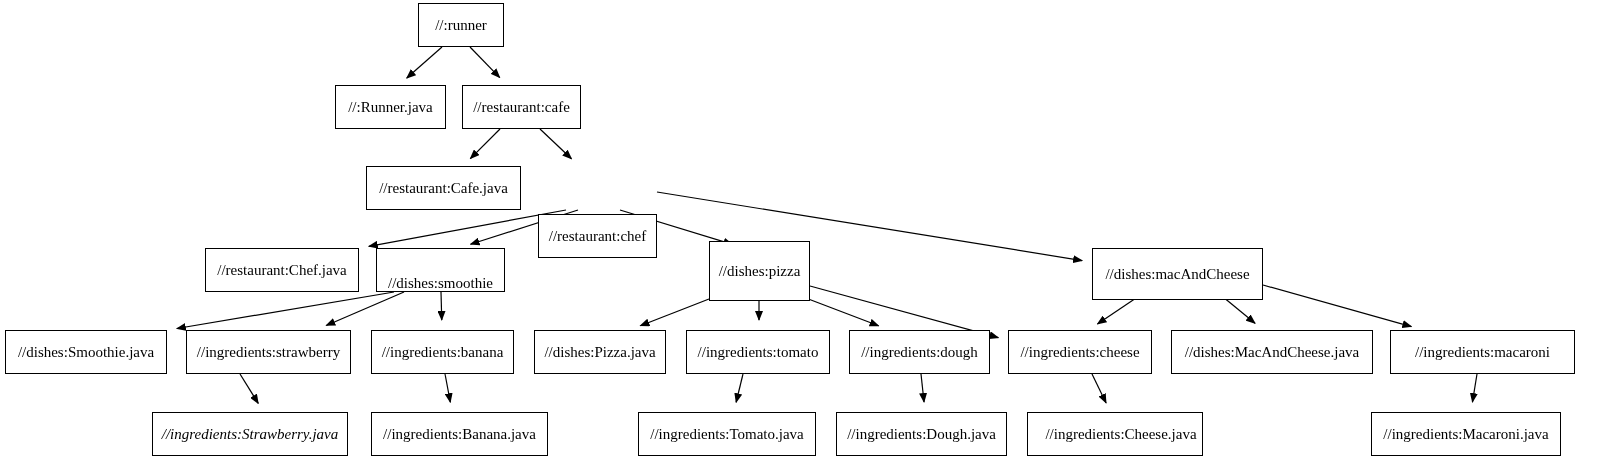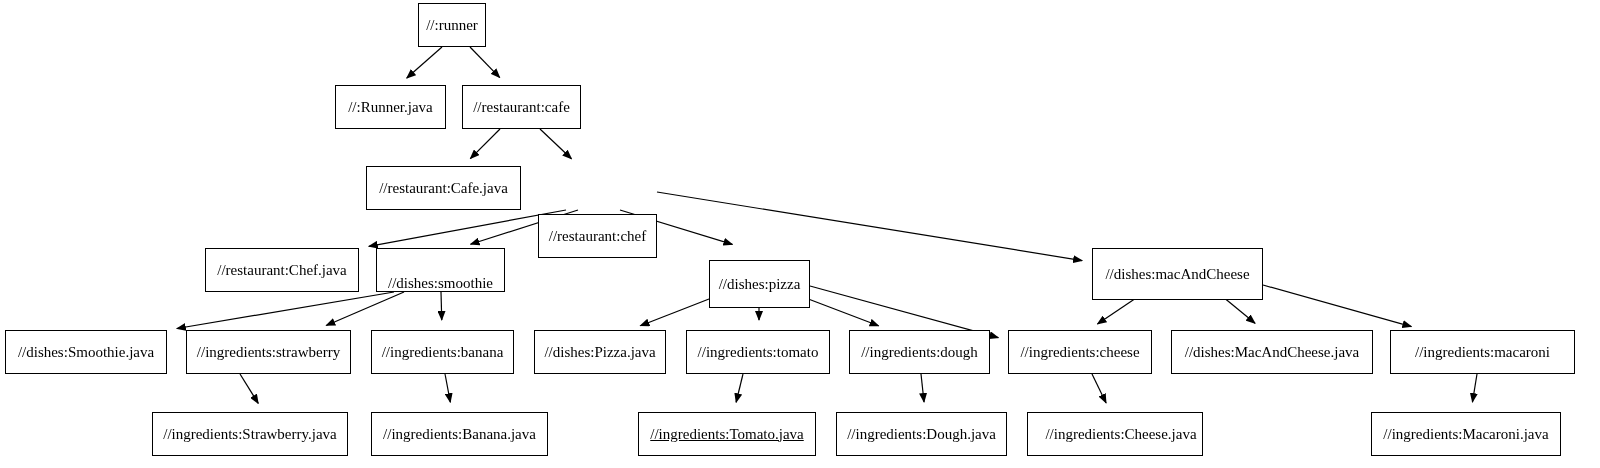--- a/index.html
+++ b/index.html
@@ -70,42 +70,42 @@
         <line x1="1263" y1="285" x2="1411.3338973385105" y2="326.57128333053794" stroke="#000000" stroke-width="1.2" marker-end="url(#arrowhead)"></line>
         <line x1="240" y1="374" x2="258.2485929098694" y2="403.3564320723986" stroke="#000000" stroke-width="1.2" marker-end="url(#arrowhead)"></line>
         <line x1="445" y1="374" x2="450.32697498705636" y2="402.1568677887264" stroke="#000000" stroke-width="1.2" marker-end="url(#arrowhead)"></line>
         <line x1="743" y1="374" x2="736.1271642123276" y2="402.25499157154246" stroke="#000000" stroke-width="1.2" marker-end="url(#arrowhead)"></line>
         <line x1="921" y1="374" x2="924.0326634131792" y2="402.05213657190734" stroke="#000000" stroke-width="1.2" marker-end="url(#arrowhead)"></line>
         <line x1="1092" y1="374" x2="1106.0628085303563" y2="402.9068842012878" stroke="#000000" stroke-width="1.2" marker-end="url(#arrowhead)"></line>
         <line x1="1477" y1="374" x2="1472.440640426983" y2="402.1160507002717" stroke="#000000" stroke-width="1.2" marker-end="url(#arrowhead)"></line>
       </g>
   </svg>
   <div id="node-group">
-      <div class="graph-node" style="left: 418px; top: 3px; width: 68px; height: 44px;">
+      <div class="graph-node" style="left: 418px; top: 3px; width: 86px; height: 44px;">
         <span class="node-label">//:runner</span>
       </div>
       <div class="graph-node" style="left: 335px; top: 85px; width: 111px; height: 44px;">
         <span class="node-label">//:Runner.java</span>
       </div>
       <div class="graph-node" style="left: 462px; top: 85px; width: 119px; height: 44px;">
         <span class="node-label">//restaurant:cafe</span>
       </div>
       <div class="graph-node" style="left: 366px; top: 166px; width: 155px; height: 44px;">
         <span class="node-label">//restaurant:Cafe.java</span>
       </div>
       <div class="graph-node" style="left: 538px; top: 166px; width: 119px; height: 44px; margin-top: 48px;">
         <span class="node-label">//restaurant:chef</span>
       </div>
       <div class="graph-node" style="left: 205px; top: 248px; width: 154px; height: 44px;">
         <span class="node-label">//restaurant:Chef.java</span>
       </div>
       <div class="graph-node" style="left: 376px; top: 248px; width: 129px; height: 44px; align-items: flex-end;">
         <span class="node-label">//dishes:smoothie</span>
       </div>
-      <div class="graph-node" style="left: 709px; top: 260px; width: 101px; height: 48px;">
+      <div class="graph-node" style="left: 709px; top: 241px; width: 101px; height: 60px;">
         <span class="node-label">//dishes:pizza</span>
       </div>
       <div class="graph-node" style="left: 1092px; top: 248px; width: 171px; height: 52px;">
         <span class="node-label">//dishes:macAndCheese</span>
       </div>
       <div class="graph-node" style="left: 5px; top: 330px; width: 162px; height: 44px;">
         <span class="node-label">//dishes:Smoothie.java</span>
       </div>
       <div class="graph-node" style="left: 186px; top: 330px; width: 165px; height: 44px;">
         <span class="node-label">//ingredients:strawberry</span>
@@ -124,27 +124,27 @@
       </div>
       <div class="graph-node" style="left: 1008px; top: 330px; width: 144px; height: 44px;">
         <span class="node-label">//ingredients:cheese</span>
       </div>
       <div class="graph-node" style="left: 1171px; top: 330px; width: 202px; height: 44px;">
         <span class="node-label">//dishes:MacAndCheese.java</span>
       </div>
       <div class="graph-node" style="left: 1390px; top: 330px; width: 185px; height: 44px;">
         <span class="node-label">//ingredients:macaroni</span>
       </div>
-      <div class="graph-node" style="left: 152px; top: 412px; width: 196px; height: 44px;">
+      <div class="graph-node" style="left: 152px; top: 412px; width: 196px; height: 44px; font-style: italic;">
         <span class="node-label">//ingredients:Strawberry.java</span>
       </div>
       <div class="graph-node" style="left: 371px; top: 412px; width: 177px; height: 44px;">
         <span class="node-label">//ingredients:Banana.java</span>
       </div>
-      <div class="graph-node" style="left: 638px; top: 412px; width: 178px; height: 44px; text-decoration: underline;">
+      <div class="graph-node" style="left: 638px; top: 412px; width: 178px; height: 44px;">
         <span class="node-label">//ingredients:Tomato.java</span>
       </div>
       <div class="graph-node" style="left: 836px; top: 412px; width: 171px; height: 44px;">
         <span class="node-label">//ingredients:Dough.java</span>
       </div>
       <div class="graph-node" style="left: 1027px; top: 412px; width: 176px; height: 44px; padding-left: 12px;">
         <span class="node-label">//ingredients:Cheese.java</span>
       </div>
       <div class="graph-node" style="left: 1371px; top: 412px; width: 190px; height: 44px; justify-content: center;">
         <span class="node-label">//ingredients:Macaroni.java</span>

